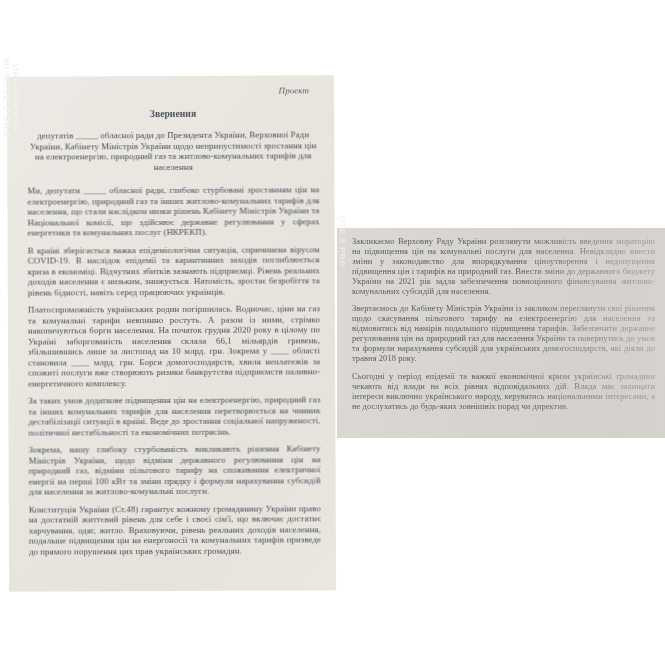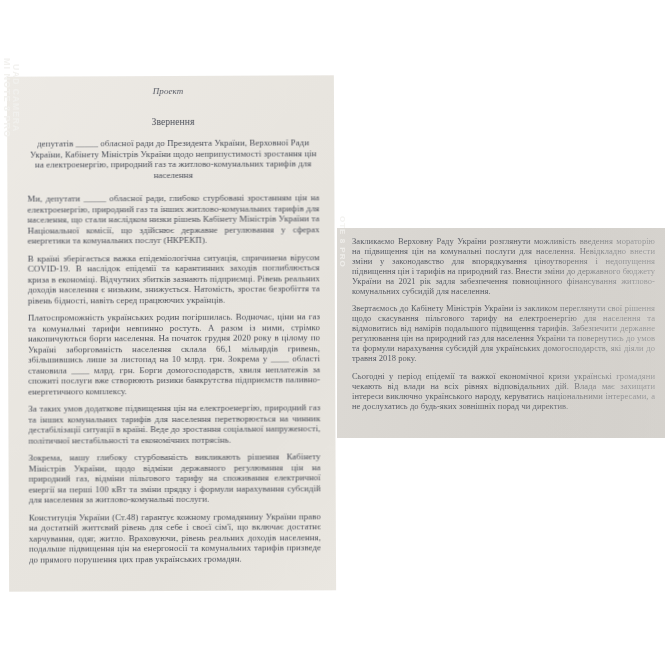--- a/index.html
+++ b/index.html
@@ -40,30 +40,30 @@
     color:var(--ink2);
     letter-spacing:.05px;
   }
   .page2::after{ 
     content:"";
     position:absolute; top:0; right:0; bottom:0; width:45%;
     background:linear-gradient(90deg,rgba(214,211,206,0) 0%,rgba(214,211,206,.45) 70%,rgba(216,213,208,.55) 100%);
     pointer-events:none;
   }
   .doc-label{
-    text-align:center;
+    text-align:right;
     font-style:italic;
     font-size:9px;
     padding-right:10px;
-    margin-bottom:20px;
+    margin-bottom:12px;
     color:#565a64;
   }
   .doc-heading{
     text-align:center;
-    font-weight:normal;
+    font-weight:bold;
     font-size:9.6px;
     margin-bottom:11px;
   }
   .doc-subtitle{
     text-align:center;
     margin-bottom:13px;
     padding:0 2px;
   }
   .para{
     text-align:justify;

